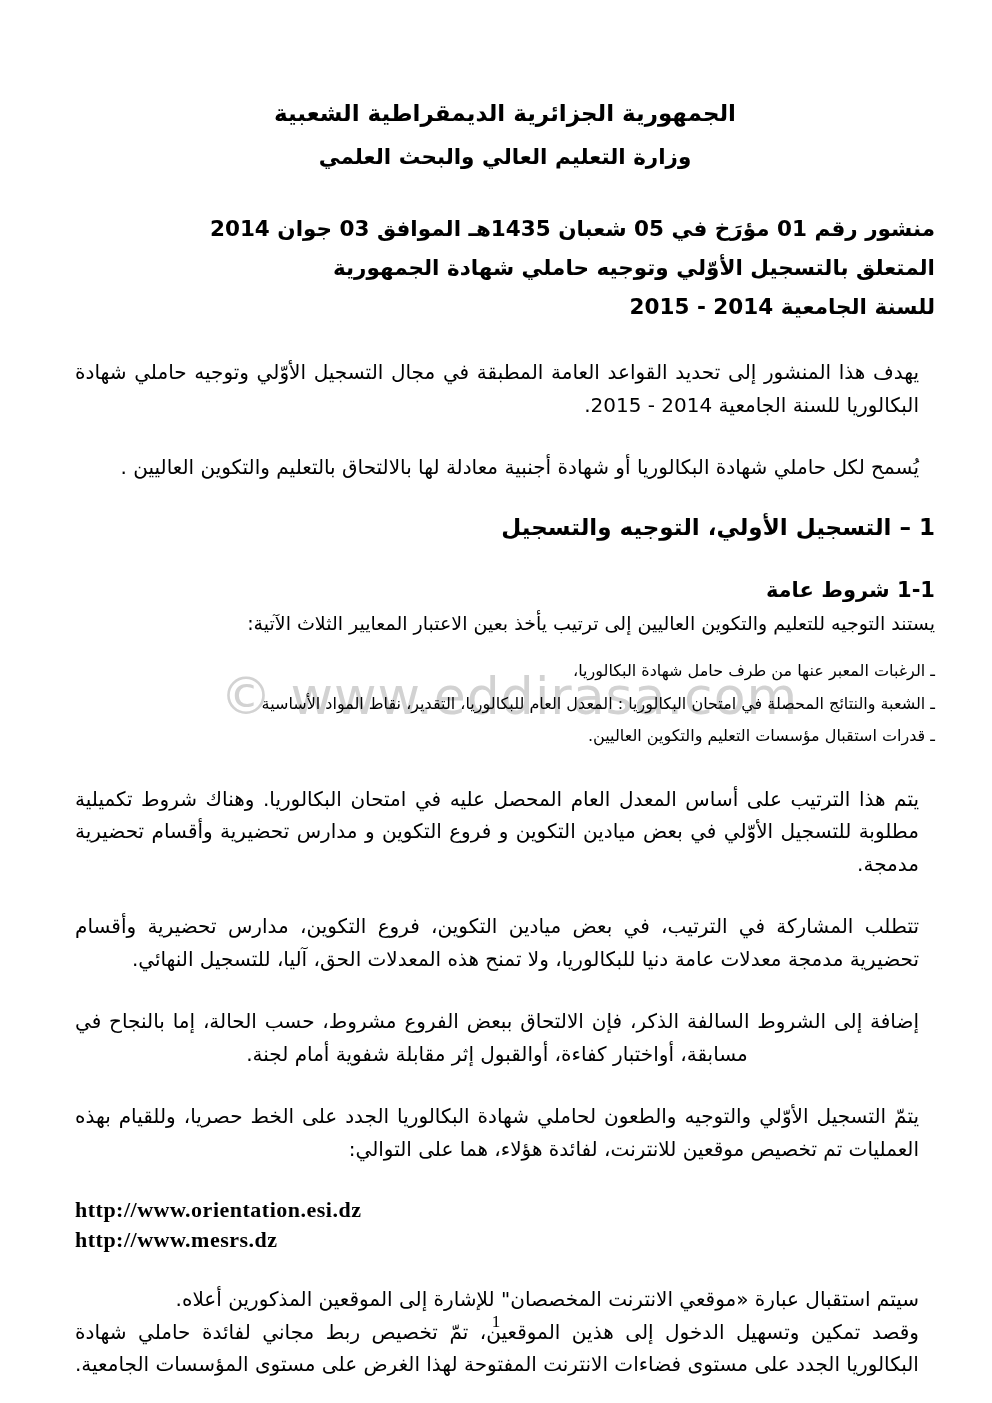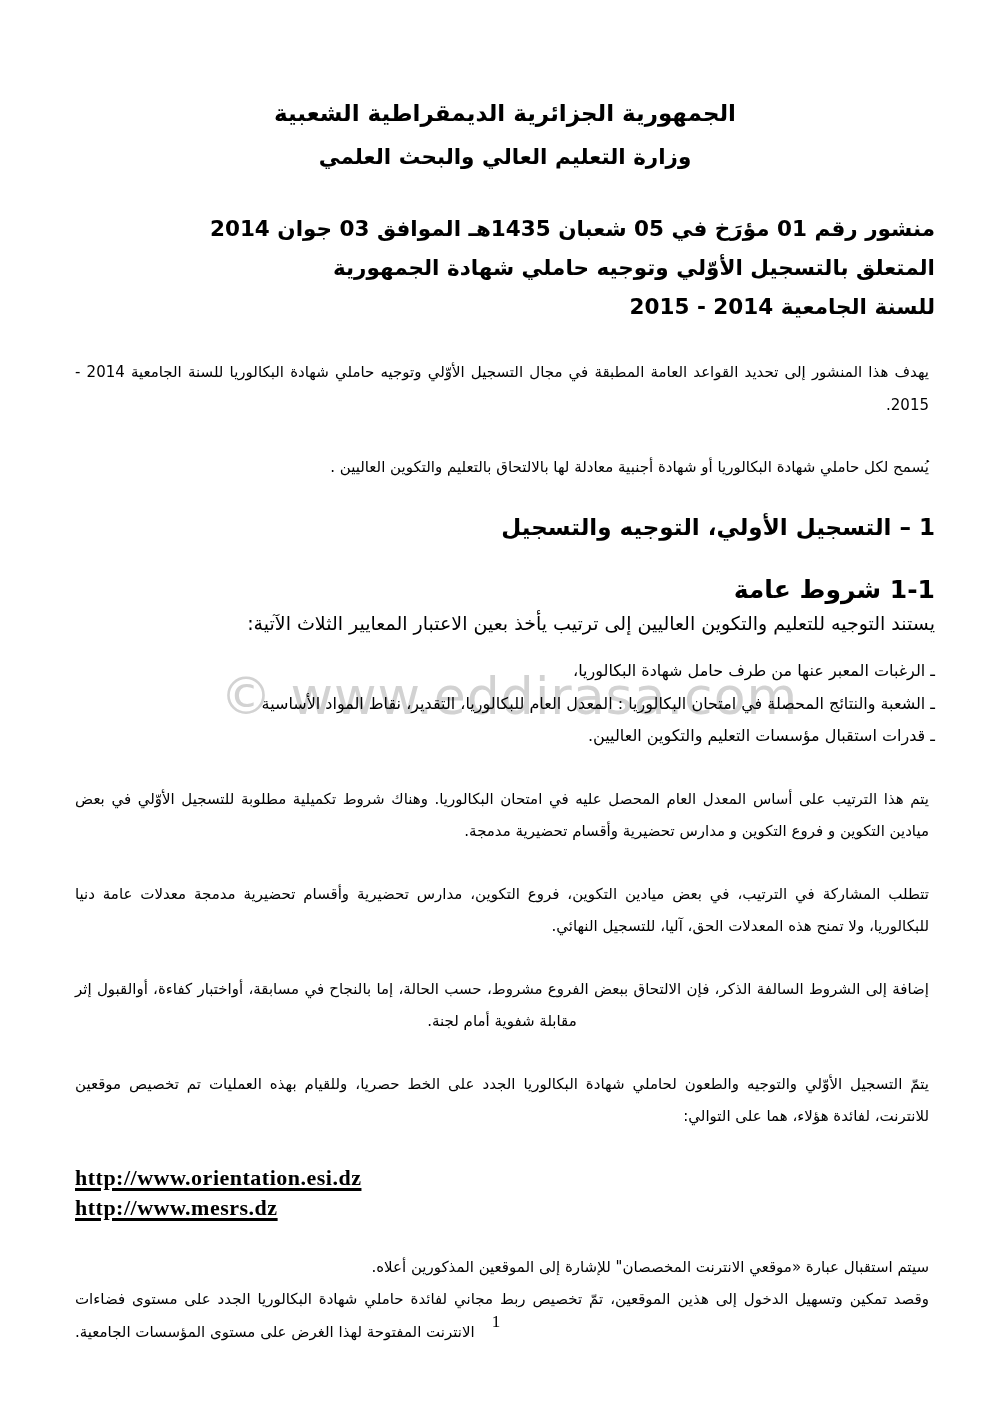--- a/index.html
+++ b/index.html
@@ -43,35 +43,35 @@
     margin: 15px 0 0 0;
   }
   .circular-title {
     margin-top: 38px;
     text-align: right;
     font-weight: bold;
     font-size: 21.5px;
     line-height: 39px;
   }
   p.body-par {
-    font-size: 15px;
+    font-size: 20px;
     line-height: 32.5px;
     text-align: justify;
-    margin: 30px 6px 0 0;
+    margin: 30px 16px 0 0;
   }
   p.center-last { text-align-last: center; }
   p.left-last  { text-align-last: left; }
   .section-heading {
     font-size: 23px; font-weight: bold;
     line-height: 30px;
     margin: 28px 0 0 0;
     text-align: right;
   }
   .subsection-heading {
-    font-size: 25px; font-weight: bold;
+    font-size: 21px; font-weight: bold;
     line-height: 30px;
     margin: 33px 0 0 0;
     text-align: right;
   }
   p.criteria-intro {
     font-size: 19px; line-height: 32.5px;
     text-align: justify;
     margin: 2px 0 16px 0;
   }
   .criteria-list { margin: 0; }
@@ -85,21 +85,20 @@
     text-align: left;
     margin: 30px 530px 0 0; 
   }
   .site-link {
     display: block;
     font-family: "Liberation Serif", serif;
     font-size: 22px;
     font-weight: bold;
     color: #000;
     line-height: 30px;
-    text-decoration: underline;
     text-decoration-thickness: 2.5px;
     text-underline-offset: 3px;
     letter-spacing: 0.5px;
     cursor: pointer;
   }
   .page-number {
     position: absolute;
     top: 1312px; left: 0; right: 0;
     text-align: center;
     font-family: "Liberation Serif", serif;

